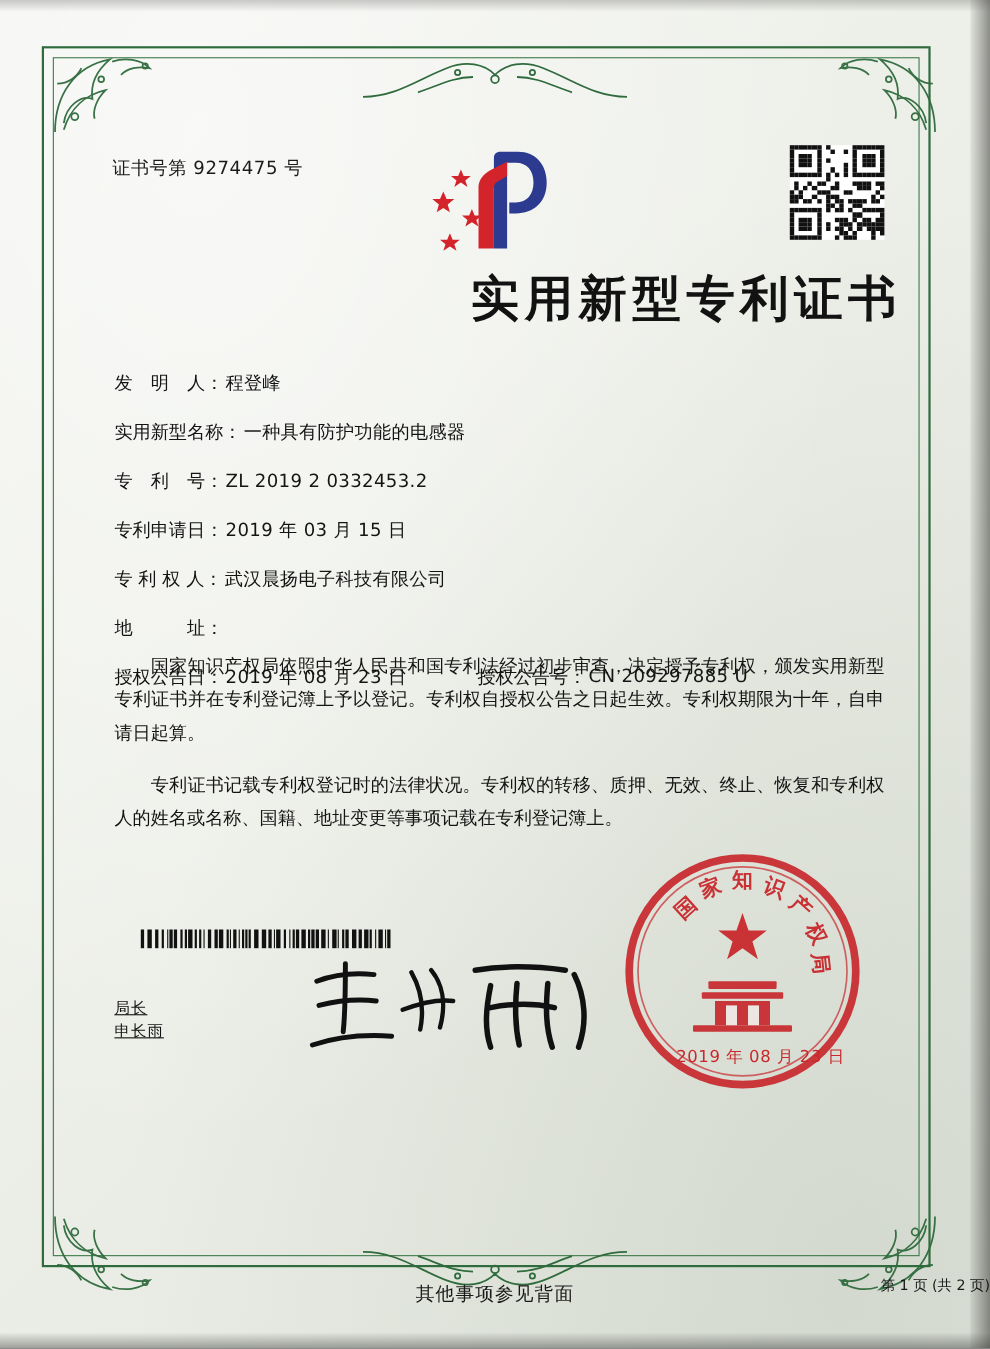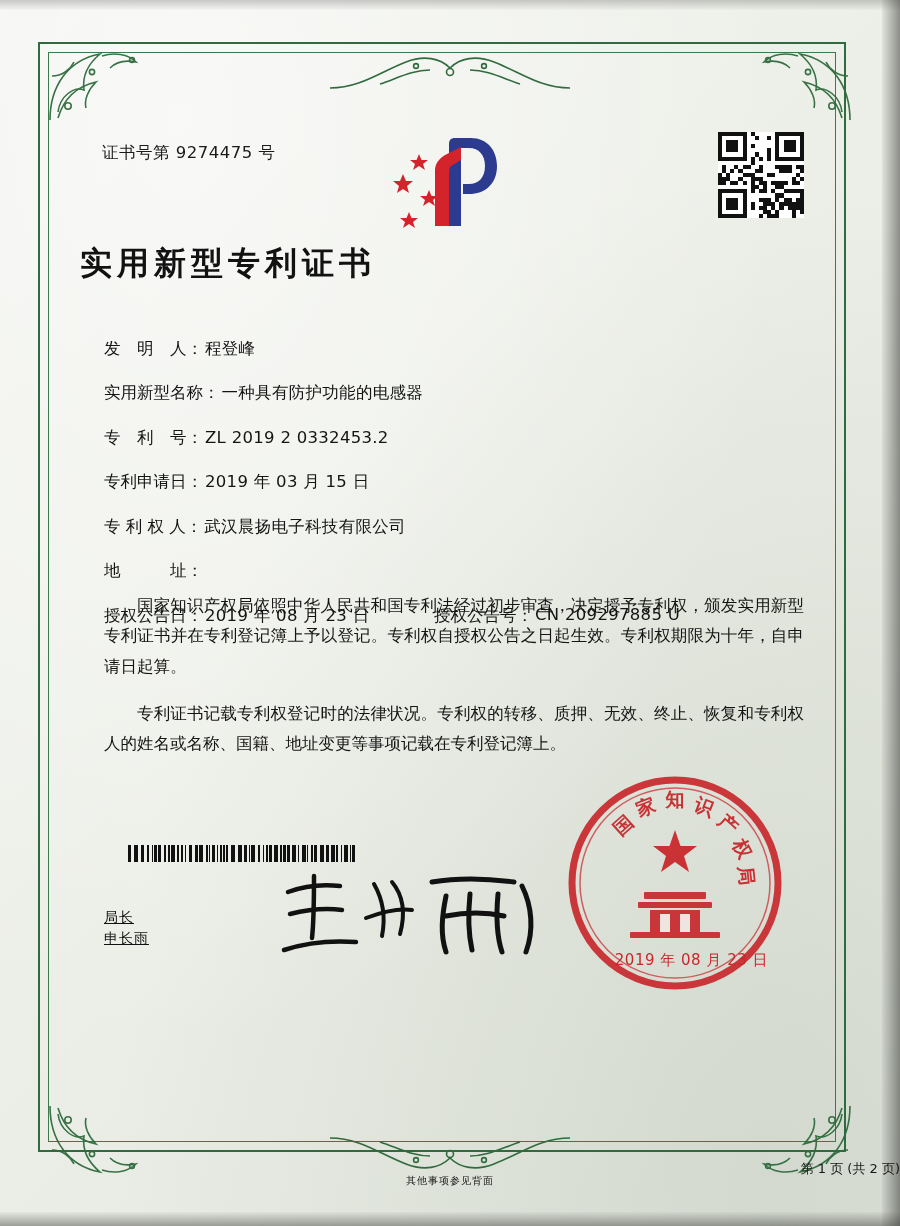--- a/index.html
+++ b/index.html
@@ -129,22 +129,22 @@
     width: 86px; height: 86px;
     grid-template-columns: repeat(21, 1fr);
     grid-template-rows: repeat(21, 1fr);
   }
   .qr-grid i { background: transparent; }
   .qr-grid i.on { background: #111; }
 
   .title {
     position: absolute;
     left: 0; right: 0; top: 152px;
-    text-align: left;
-    font-size: 32px;
+    text-align: right;
+    font-size: 44px;
     font-weight: bold;
     letter-spacing: 5px;
     color: #121212;
     font-family: "DejaVu Sans", "Liberation Sans", sans-serif;
   }
 
   .fields {
     position: absolute;
     left: 24px; top: 248px;
     width: 700px;
@@ -231,21 +231,21 @@
     bottom: 48px;
     text-align: right;
     font-size: 13px;
     color: #181818;
   }
   .footnote {
     position: absolute;
     left: 0; right: 0;
     bottom: 38px;
     text-align: center;
-    font-size: 10px;
+    font-size: 17px;
     color: #181818;
     letter-spacing: 1px;
   }
 </style>
 </head>
 <body>
 
 <div class="page">
   <div class="paper-shade"></div>
   <div class="edge-top"></div>

